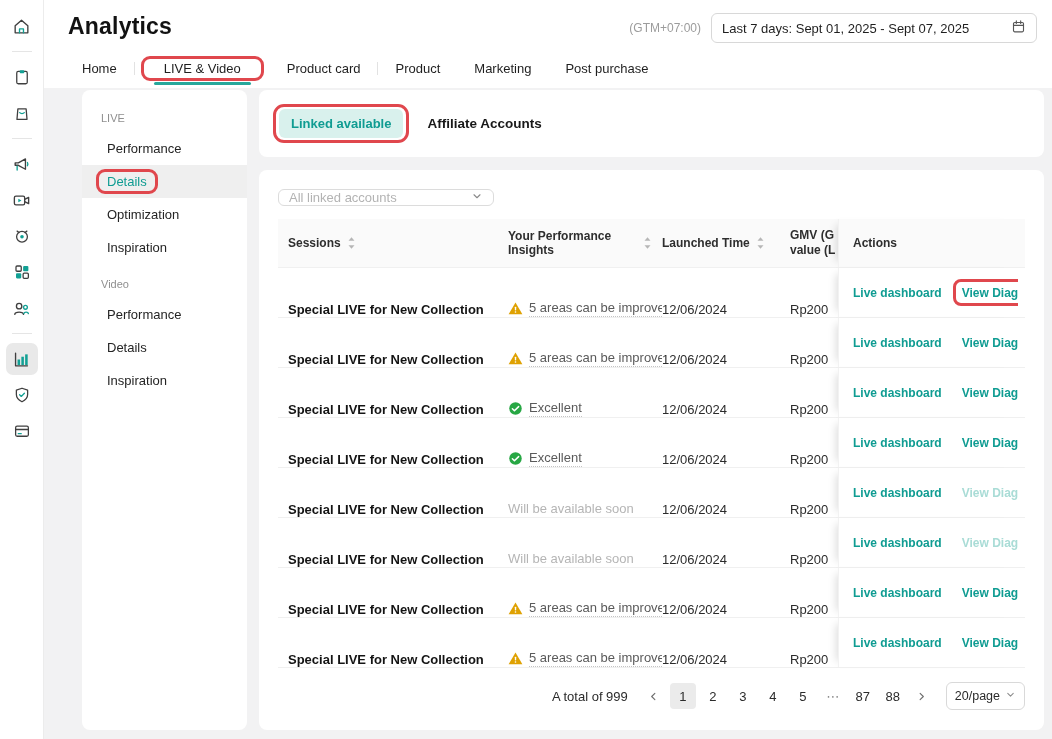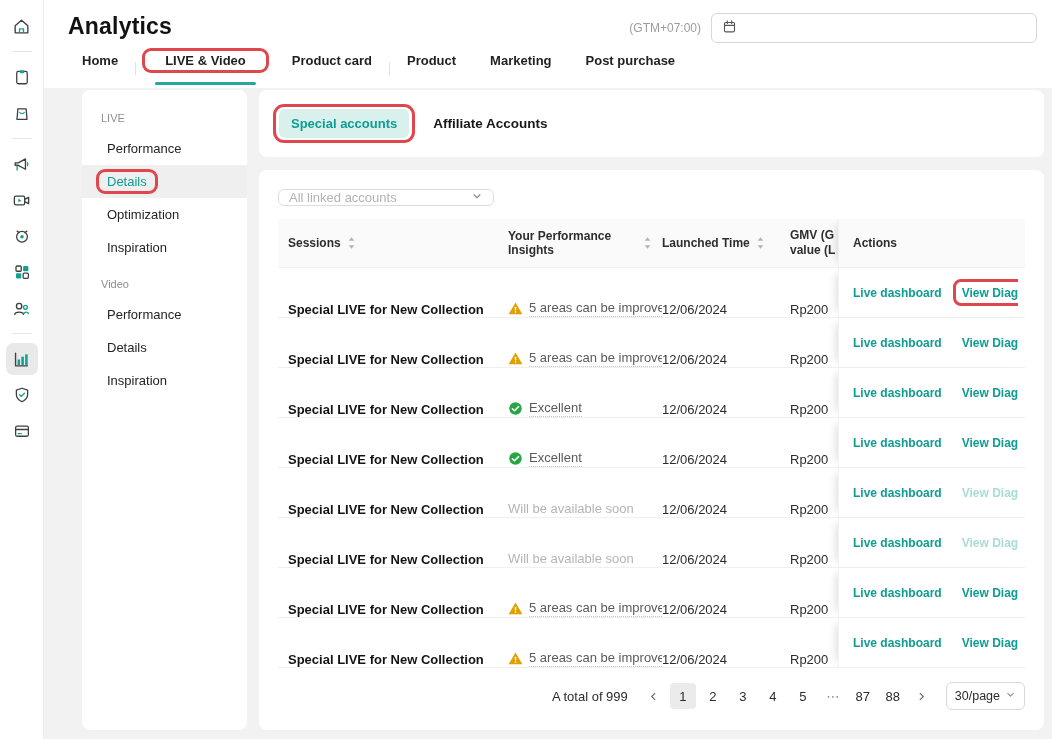--- a/index.html
+++ b/index.html
@@ -22,22 +22,22 @@
   
   .top-band{position:absolute;left:44px;top:0;right:0;height:88px;background:#fff;}
   .page-title{position:absolute;left:24px;top:13px;font-size:23px;font-weight:700;color:#121212;margin:0;letter-spacing:.2px;}
   .header-right{position:absolute;right:15px;top:13px;display:flex;align-items:center;gap:10px;}
   .tz{font-size:12px;color:#9c9c9c;}
   .date-picker{width:326px;height:30px;box-sizing:border-box;border:1px solid #d8d8d8;border-radius:6px;
     background:#fff;display:flex;align-items:center;justify-content:space-between;
     padding:0 10px;font-size:13px;color:#1f1f1f;cursor:pointer;}
   
   .top-nav{position:absolute;left:38px;top:53px;height:30px;display:flex;align-items:center;}
-  .nav-tab{font-size:13px;font-weight:700;color:#1f1f1f;cursor:pointer;position:relative;
-    height:30px;display:flex;align-items:flex-start;}
+  .nav-tab{font-size:13px;font-weight:400;color:#1f1f1f;cursor:pointer;position:relative;
+    height:30px;display:flex;align-items:center;}
   .nav-tab.active::after{content:'';position:absolute;left:2px;right:2px;bottom:-2px;height:3px;
     background:#27a79b;border-radius:2px;}
   .nav-divider{width:1px;height:13px;background:#e2e2e2;}
   
   .annot{display:inline-block;border:3px solid #e0474d;border-radius:9px;}
   .annot.nav-annot{padding:2px 20px;margin:-5px -11px;}
   .annot.side-annot{padding:2px 8px;margin:-5px -11px;color:#0f9c92;}
   .annot.pill-annot{padding:2px 3px;margin:-5px -6px;border-radius:11px;}
   .annot.link-annot{padding:3px 6px;margin:-6px -9px;border-radius:8px;}
   
@@ -178,20 +178,21 @@
         <path fill="none" stroke="#12a094" stroke-width="1.7" stroke-linecap="round" stroke-linejoin="round" d="M7 15.5h4"></path>
       </svg>
     </div>
   </nav>
 
 <header class="top-band">
   <h1 class="page-title">Analytics</h1>
   <div class="header-right">
     <span class="tz">(GTM+07:00)</span>
     <div class="date-picker">
+      <span>Last 7 days: Sept 01, 2025 - Sept 07, 2025</span>
       <span>
         <svg width="15" height="15" viewBox="0 0 24 24" fill="none" stroke="#565656" stroke-width="1.8" stroke-linecap="round">
             <rect x="4" y="5.5" width="16" height="15" rx="2"></rect>
             <path d="M4 10.2h16M8.5 3v4M15.5 3v4"></path>
           </svg>
       </span>
     </div>
   </div>
   <div class="top-nav" id="top-nav">
       <div class="nav-tab" style="margin-right: 17px;">
@@ -228,21 +229,21 @@
       <div class="side-section-label">Video</div>
       <div class="side-item"><span>Performance</span></div>
       <div class="side-item"><span>Details</span></div>
       <div class="side-item"><span>Inspiration</span></div>
     </aside>
 
   <div class="content-col">
 
     <div class="tabs-card" id="account-tabs">
         <span class="annot pill-annot">
-          <div class="pill-tab">Special accounts</div>
+          <div class="pill-tab">Linked available</div>
         </span>
         <div class="plain-tab">Affiliate Accounts</div>
       </div>
 
     <div class="table-card">
       <div class="filter-select">
         <span>All linked accounts</span>
         <span>
           <svg width="12" height="12" viewBox="0 0 24 24" fill="none" stroke="#8a8a8a" stroke-width="2.2" stroke-linecap="round" stroke-linejoin="round">
               <path d="M6 9.5l6 6 6-6"></path>
@@ -461,21 +462,21 @@
             <span class="page-ellipsis">⋯</span>
             <span class="page-num">87</span>
             <span class="page-num">88</span>
           </span>
         <span class="page-chevron">
           <svg width="11" height="11" viewBox="0 0 24 24" fill="none" stroke="#6d6d6d" stroke-width="2.4" stroke-linecap="round" stroke-linejoin="round">
               <path d="M9 5l7 7-7 7"></path>
             </svg>
         </span>
         <span class="page-size">
-          <span>30/page</span>
+          <span>20/page</span>
           <span>
             <svg width="11" height="11" viewBox="0 0 24 24" fill="none" stroke="#8a8a8a" stroke-width="2.2" stroke-linecap="round" stroke-linejoin="round">
                 <path d="M6 9.5l6 6 6-6"></path>
               </svg>
           </span>
         </span>
       </div>
     </div>
 
   </div>

